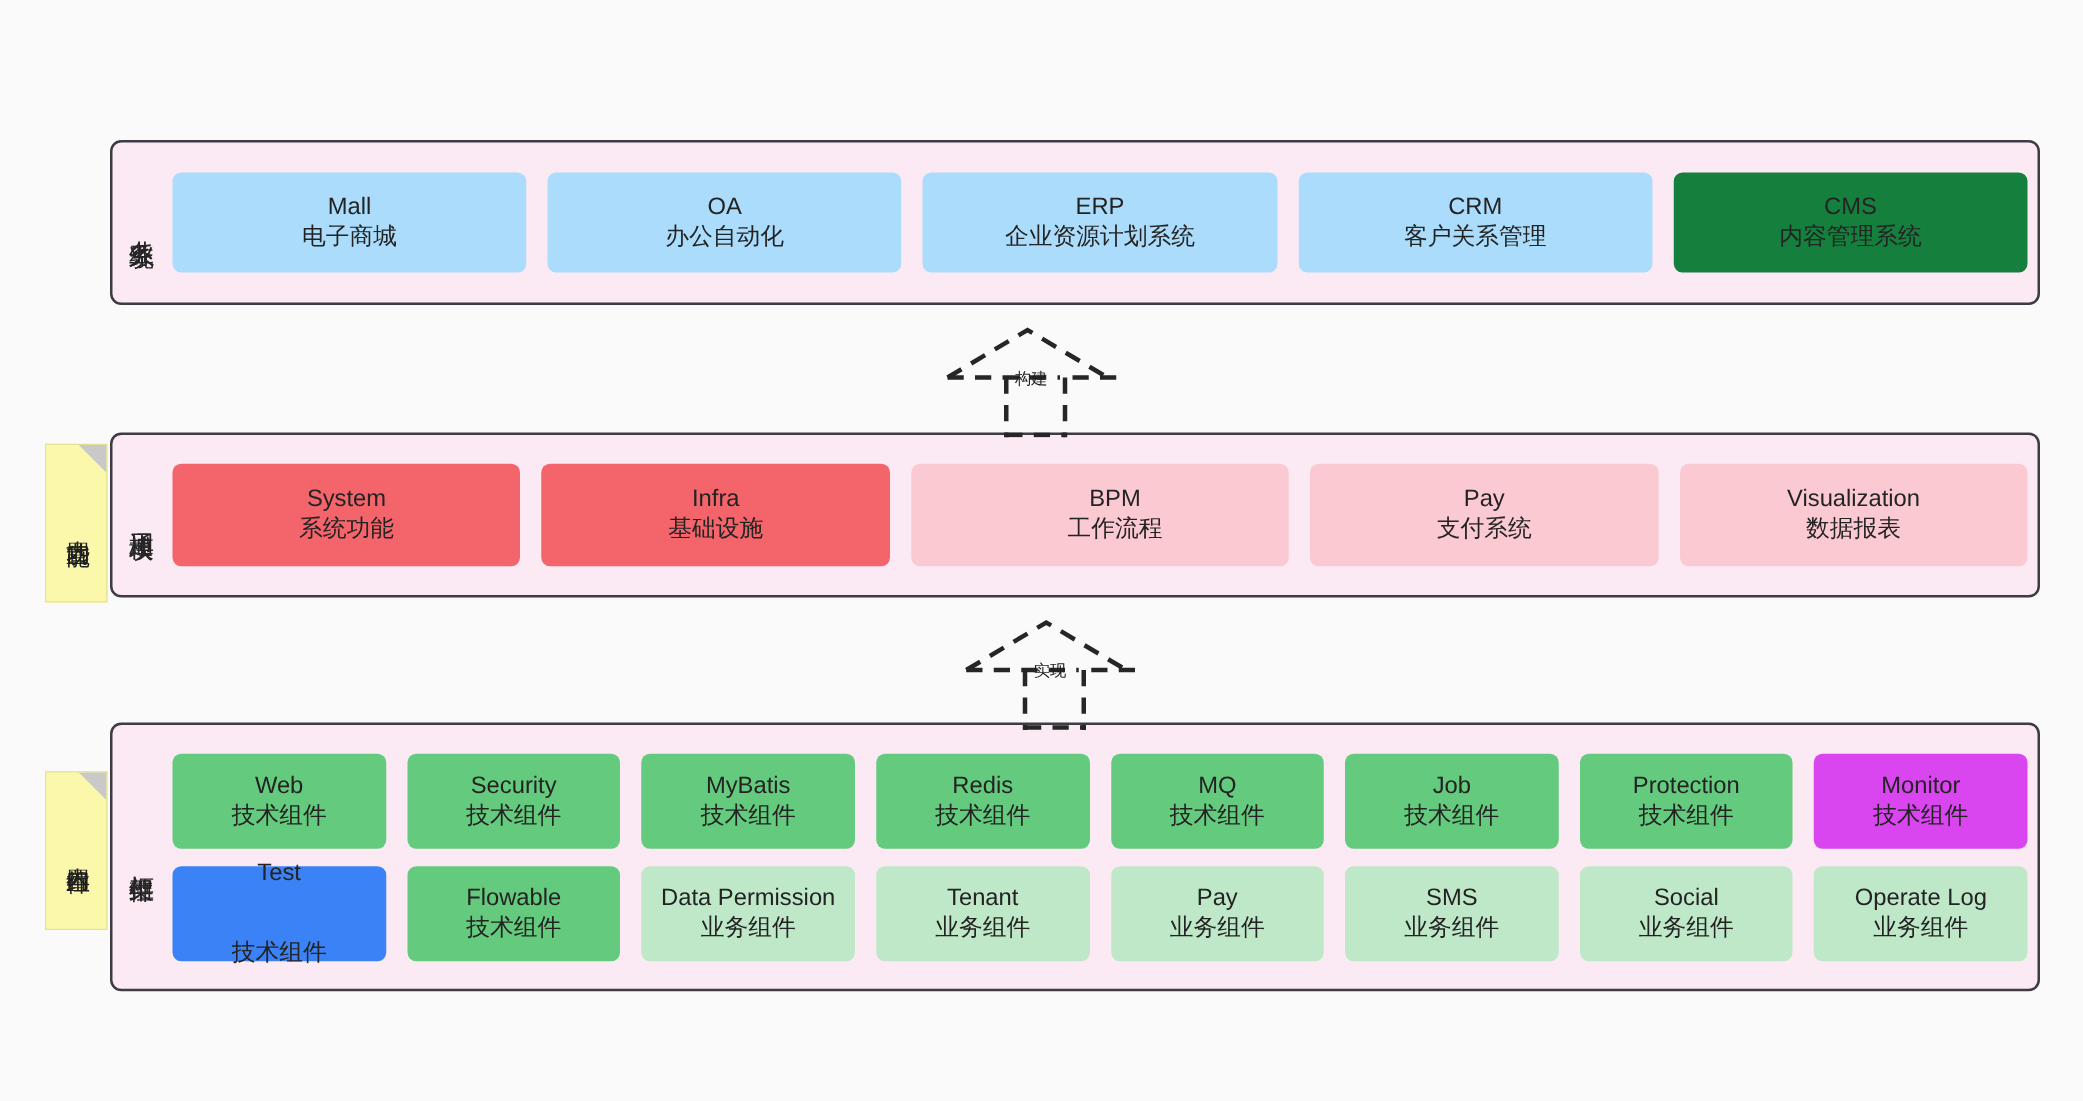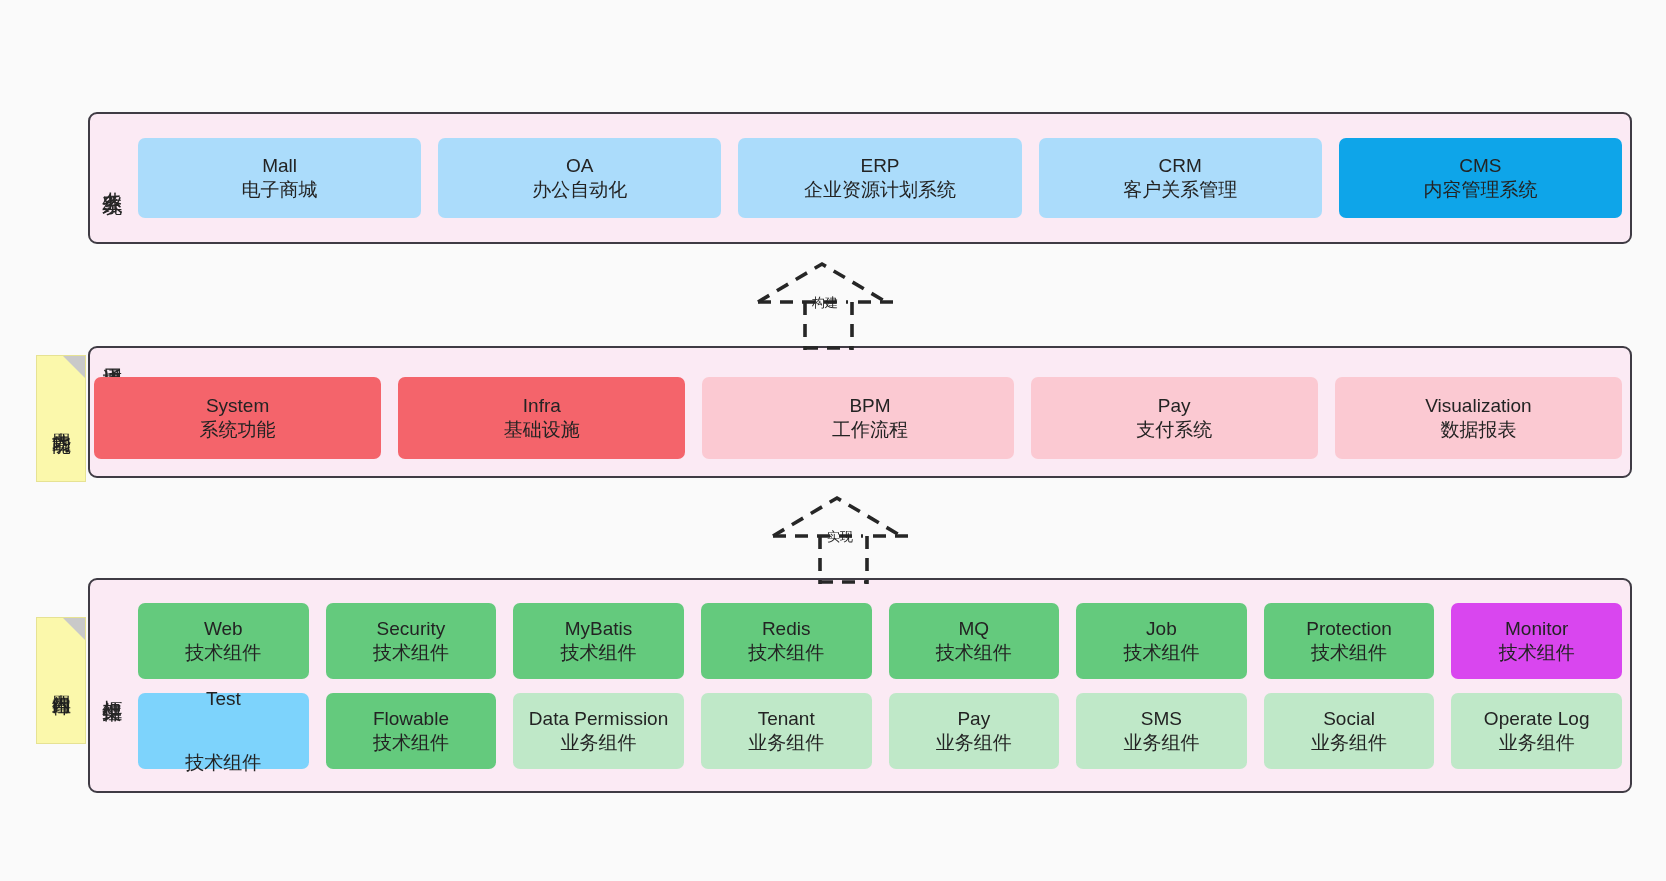--- a/index.html
+++ b/index.html
@@ -137,21 +137,21 @@
           <span class="cn">办公自动化</span>
         </div>
         <div class="box blue" style="background: rgb(171, 220, 251);">
           <span class="en">ERP</span>
           <span class="cn">企业资源计划系统</span>
         </div>
         <div class="box blue" style="background: rgb(171, 220, 251);">
           <span class="en">CRM</span>
           <span class="cn">客户关系管理</span>
         </div>
-        <div class="box blue" style="background: #0ea5e9;">
+        <div class="box blue" style="background: #15803d;">
           <span class="en">CMS</span>
           <span class="cn">内容管理系统</span>
         </div>
       </div>
     </div>
   </div>
 
   <div class="gen" style="left:750px;top:258px;width:160px;height:92px;">
     <svg width="160" height="92" viewBox="0 0 160 92">
       <path d="M8 44 L72 6 L136 44" fill="none" stroke="#262626" stroke-width="3.6" stroke-dasharray="13 9" stroke-linecap="butt"></path>
@@ -162,21 +162,21 @@
       <path d="M55 90 L102 90" fill="none" stroke="#262626" stroke-width="3.6" stroke-dasharray="13 9"></path>
     </svg>
     <span class="lbl" style="left:62px;top:36px;">构建</span>
   </div>
 
   <div class="note" style="left: 36px; top: 355px; width: 50px; height: 127px; background: rgb(251, 248, 171);">
     <span class="fold"></span>
     <span>内置功能</span>
   </div>
 
-  <div class="layer" id="layer-common" style="left: 88px; top: 346px; width: 1544px; height: 132px; background: rgb(251, 234, 244); border-color: rgb(63, 59, 68); flex-direction: column;">
+  <div class="layer" id="layer-common" style="left: 88px; top: 346px; width: 1544px; height: 132px; background: rgb(251, 234, 244); border-color: rgb(63, 59, 68);">
     <div class="layer-title">通用模块</div>
     <div class="layer-body">
       <div class="row">
         <div class="box red" style="background: rgb(244, 100, 107);">
           <span class="en">System</span>
           <span class="cn">系统功能</span>
         </div>
         <div class="box red" style="background: rgb(244, 100, 107);">
           <span class="en">Infra</span>
           <span class="cn">基础设施</span>
@@ -248,21 +248,21 @@
             <span class="en">Protection</span>
             <span class="cn">技术组件</span>
           </div>
           <div class="box green" style="background: #d946ef;">
             <span class="en">Monitor</span>
             <span class="cn">技术组件</span>
           </div>
         </div>
 
         <div class="row">
-          <div class="box green" style="background: #7dd3fc; gap: 40px;">
+          <div class="box green" style="background: #3b82f6; gap: 40px;">
             <span class="en">Test</span>
             <span class="cn">技术组件</span>
           </div>
           <div class="box green" style="background: rgb(100, 202, 125);">
             <span class="en">Flowable</span>
             <span class="cn">技术组件</span>
           </div>
           <div class="box lgreen" style="background: rgb(191, 232, 200);">
             <span class="en">Data Permission</span>
             <span class="cn">业务组件</span>

